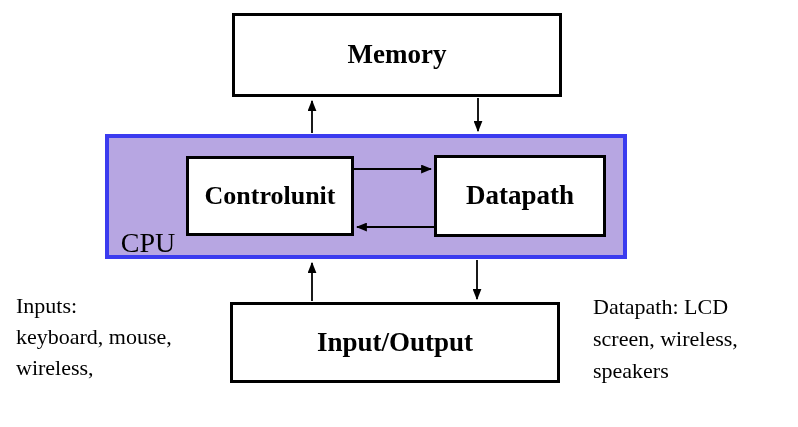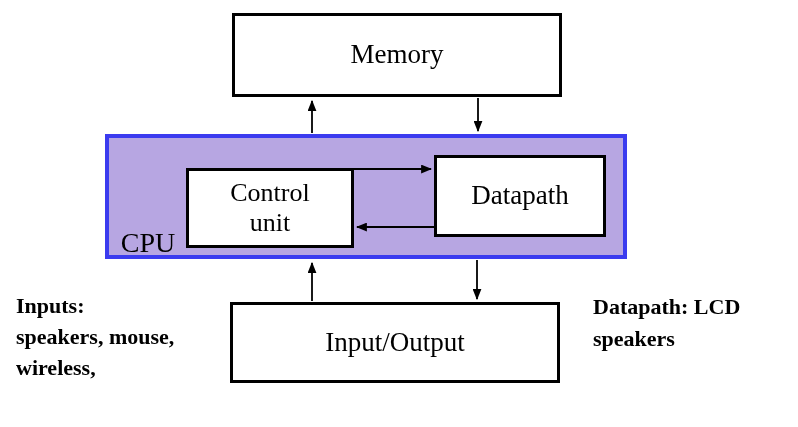--- a/index.html
+++ b/index.html
@@ -22,43 +22,44 @@
   }
   .box {
     position: absolute;
     box-sizing: border-box;
     border: 3px solid var(--box-border);
     background: var(--bg);
     display: flex;
     align-items: center;
     justify-content: center;
     text-align: left;
+    font-weight: bold;
   }
   .box-label { font-size: 27px; line-height: 1.1; }
   #memory-box { left: 232px; top: 13px; width: 330px; height: 84px; }
   #cpu-box {
     left: 105px; top: 134px; width: 522px; height: 125px;
     border: 4px solid var(--cpu-border);
     background: var(--cpu-fill);
     display: block;
   }
   #cpu-label {
     position: absolute;
     left: 112px; top: 183px; width: 72px; height: 32px;
     display: flex; align-items: center; justify-content: center;
     font-size: 28px;
     margin-top: 44px;
   }
-  #control-unit-box { left: 186px; top: 168px; width: 168px; height: 80px; flex-direction: column; }
+  #control-unit-box { left: 186px; top: 156px; width: 168px; height: 80px; flex-direction: row; }
   #control-unit-box .box-label { font-size: 26px; line-height: 30px; }
   #datapath-box { left: 434px; top: 155px; width: 172px; height: 82px; }
   #io-box { left: 230px; top: 302px; width: 330px; height: 81px; }
   .note {
     position: absolute;
-    font-weight: bold;
+    font-weight: normal;
     font-size: 22px;
     line-height: 31px;
     white-space: nowrap;
   }
   #inputs-note { left: 16px; top: 290px; }
   #outputs-note { left: 593px; top: 291px; line-height: 32px; }
   #arrow-layer {
     position: absolute;
     left: 0; top: 0; width: 798px; height: 427px;
     pointer-events: none;
@@ -85,26 +86,27 @@
   <div class="box" id="io-box">
     <span class="box-label">Input/Output</span>
   </div>
 
   <div class="box" id="datapath-box">
     <span class="box-label">Datapath</span>
   </div>
 
   <div class="note" id="inputs-note">
     <div>Inputs:</div>
-    <div>speakers, mouse,</div>
+    <div>keyboard, mouse,</div>
     <div>wireless,</div>
   </div>
 
   <div class="note" id="outputs-note">
     <div>Datapath: LCD</div>
+    <div>screen, wireless,</div>
     <div>speakers</div>
   </div>
 
   <svg id="arrow-layer" viewBox="0 0 798 427" xmlns="http://www.w3.org/2000/svg">
     <defs>
       <marker id="ah" viewBox="0 0 10 8" refX="9" refY="4" markerWidth="11" markerHeight="9" markerUnits="userSpaceOnUse" orient="auto">
         <path d="M0,0 L10,4 L0,8 Z" fill="#000000"></path>
       </marker>
     </defs>
     <line x1="312" y1="133" x2="312" y2="101" marker-end="url(#ah)"></line>

